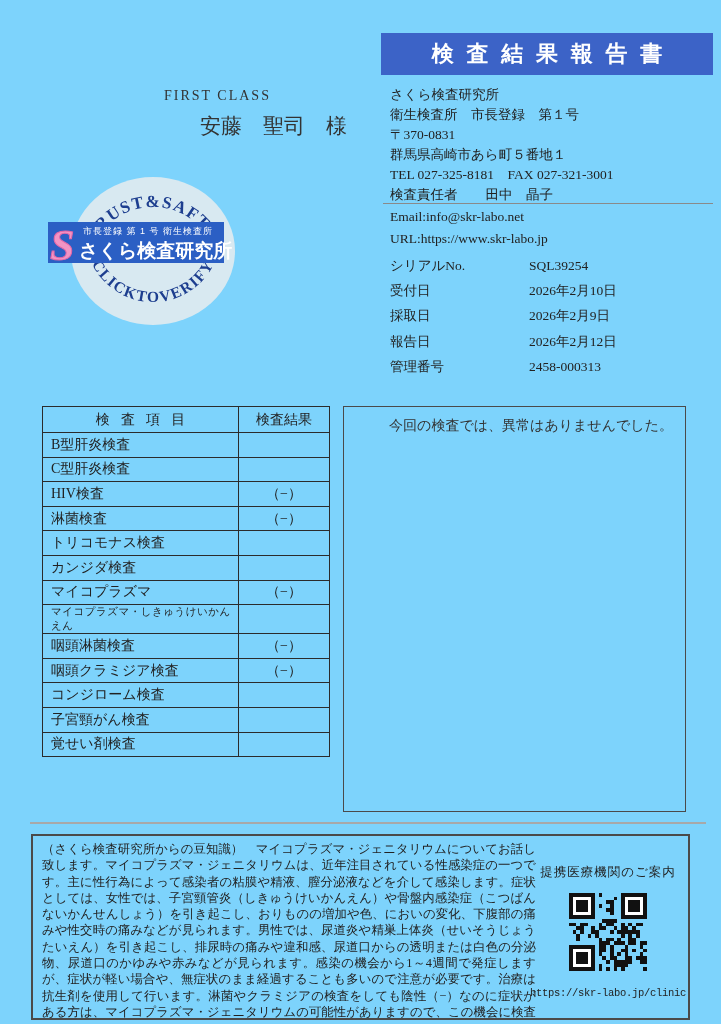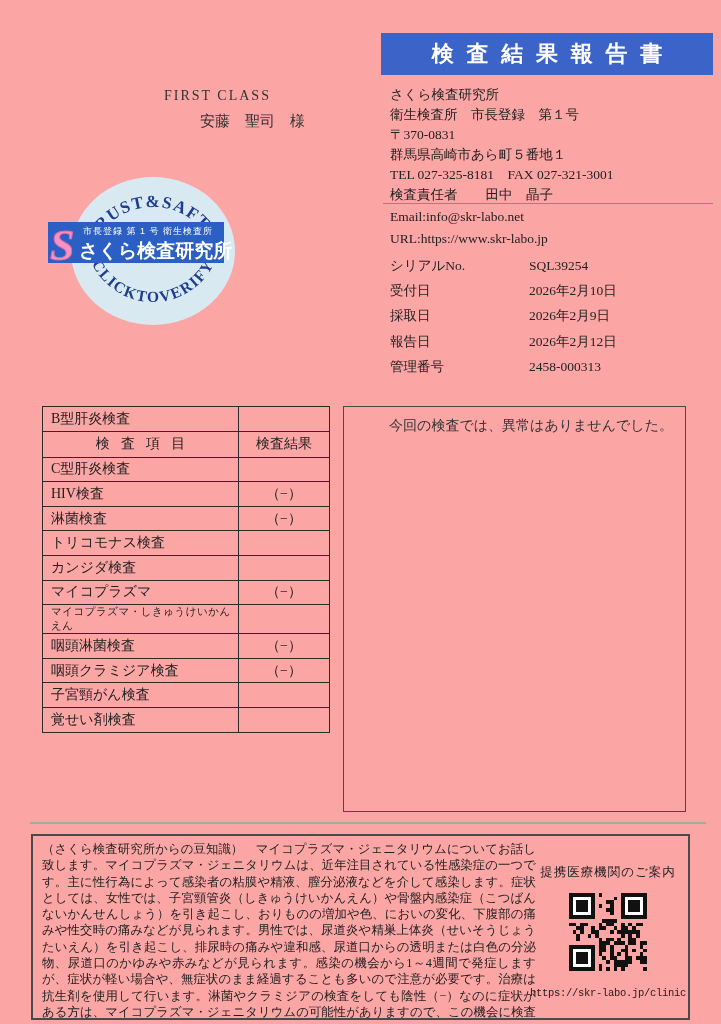--- a/index.html
+++ b/index.html
@@ -1,30 +1,30 @@
 <!DOCTYPE html>
 <html><head>
 <meta charset="utf-8">
 <style>
   * { margin:0; padding:0; box-sizing:border-box; }
   html,body { background:#e8e8e8; }
   body { font-family:"Liberation Serif","DejaVu Serif",serif; }
   #page {
-    position:relative; width:721px; height:1024px; background:#fca5a5;
+    position:relative; width:721px; height:1024px; background:#7dd3fc;
     margin:0 auto; overflow:hidden; color:#222;
   }
   
   #title-banner {
     position:absolute; left:381px; top:33px; width:332px; height:42px;
     display:flex; align-items:center; justify-content:center;
     color:#fff; font-size:22px; font-weight:bold;
     letter-spacing:0.58em; text-indent:0.58em;
   }
   #recipient-class { position:absolute; left:164px; top:88px; font-size:14px; letter-spacing:2px; color:#333; }
-  #recipient-name  { position:absolute; left:200px; top:112px; font-size:15px; color:#333; }
+  #recipient-name  { position:absolute; left:200px; top:112px; font-size:21px; color:#333; }
 
   .lab-line { position:absolute; left:390px; font-size:13.5px; color:#222; white-space:nowrap; }
   #lab-divider { position:absolute; left:383px; top:203px; width:330px; height:1px; background:#8a8a8a; }
   #contact-email { position:absolute; left:390px; top:209px; font-size:13.5px; }
   #contact-url   { position:absolute; left:390px; top:231px; font-size:13.5px; }
 
   #meta-block { position:absolute; left:390px; top:253px; width:320px; }
   .meta-row { display:flex; height:25.4px; align-items:center; font-size:13.5px;gap:32px; }
   .meta-label { width:107px; }
   .meta-value { }
@@ -138,28 +138,28 @@
     <text x="31" y="85" font-size="19" font-weight="bold" fill="#ffffff" font-family="Liberation Sans, DejaVu Sans, sans-serif">さくら検査研究所</text>
   </svg>
 
   <table id="results-table">
     <colgroup>
         <col class="col-item">
         <col class="col-result">
       </colgroup>
     <tbody>
         <tr>
-          <td class="item">B型肝炎検査</td>
-          <td class="result"></td>
-        </tr>
-    <tr>
       <th class="header-item">検査項目</th>
       <th>検査結果</th>
     </tr>
     <tr>
+          <td class="item">B型肝炎検査</td>
+          <td class="result"></td>
+        </tr>
+    <tr>
           <td class="item">C型肝炎検査</td>
           <td class="result"></td>
         </tr>
     <tr>
           <td class="item">HIV検査</td>
           <td class="result">（−）</td>
         </tr>
     <tr>
           <td class="item">淋菌検査</td>
           <td class="result">（−）</td>
@@ -180,20 +180,24 @@
           <td class="item">マイコプラズマ・しきゅうけいかんえん</td>
           <td class="result"></td>
         </tr>
     <tr>
           <td class="item">咽頭淋菌検査</td>
           <td class="result">（−）</td>
         </tr>
     <tr>
           <td class="item">咽頭クラミジア検査</td>
           <td class="result">（−）</td>
+        </tr>
+    <tr>
+          <td class="item">コンジローム検査</td>
+          <td class="result"></td>
         </tr>
     <tr>
           <td class="item">子宮頸がん検査</td>
           <td class="result"></td>
         </tr>
     <tr>
           <td class="item">覚せい剤検査</td>
           <td class="result"></td>
         </tr>
   </tbody>

